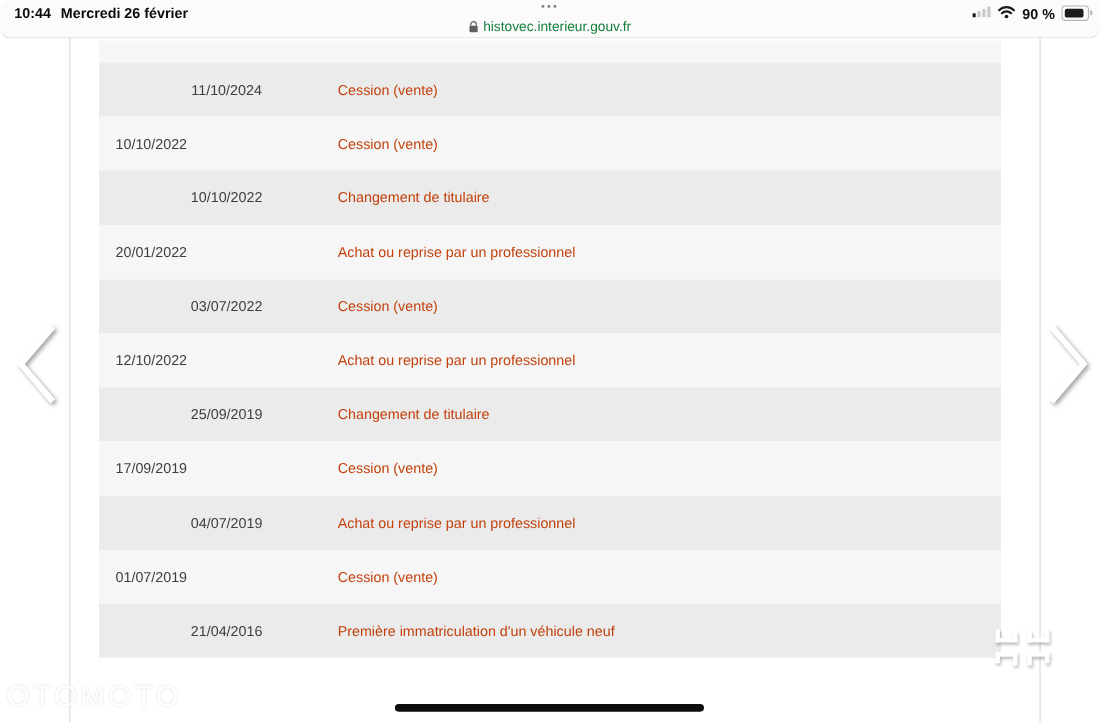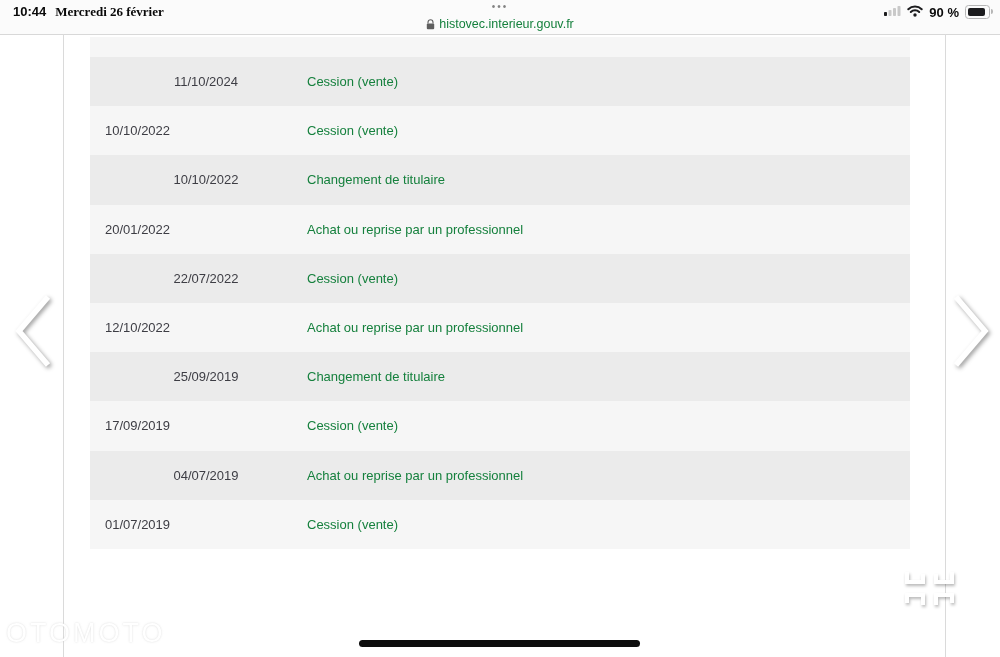--- a/index.html
+++ b/index.html
@@ -1,43 +1,43 @@
 <!DOCTYPE html>
 <html><head>
 <meta charset="utf-8">
 <style>
   html,body{margin:0;padding:0;background:#ffffff;}
   #frame{
     position:relative;width:1000px;height:657px;background:#ffffff;overflow:hidden;
     font-family:"Liberation Sans",sans-serif;-webkit-font-smoothing:antialiased;
   }
   
-  .statusbar{position:absolute;left:0;top:0;width:1000px;height:34px;background:#fbfbfb;border-bottom:1px solid #d8d8d8;}
+  .statusbar{position:absolute;left:0;top:0;width:1000px;height:34px;background:#fbfbfb;border-bottom:1px solid #d8d8d8;border-radius:10px;}
   .sb-left{position:absolute;left:13px;top:4px;font-size:13px;color:#0a0a0a;display:flex;gap:9px;}
   .sb-time{font-weight:700;}
-  .sb-date{font-weight:600;font-family:Liberation Serif, serif;}
+  .sb-date{font-weight:600;}
   .sb-dots{position:absolute;left:0;top:1px;width:100%;text-align:center;font-size:10px;letter-spacing:2px;color:#828282;}
   .sb-url{position:absolute;left:0;top:17px;width:100%;text-align:center;font-size:12.5px;color:#15803d;display:flex;justify-content:center;align-items:center;gap:4px;}
   .sb-right{position:absolute;right:10px;top:5px;display:flex;gap:6px;}
   .sb-batt-text{font-size:13px;font-weight:600;color:#0a0a0a;}
   .battery-shell{position:relative;width:23px;height:11.5px;border:1px solid #b6b6b6;border-radius:3.5px;}
   .battery-fill{position:absolute;left:1.5px;top:1.5px;height:8.5px;width:17px;background:#1c1c1e;border-radius:2px;}
   .battery-nub{position:absolute;right:-4px;top:8.5px;width:2px;height:4.5px;background:#b6b6b6;border-radius:0 2px 2px 0;}
   
   .page-border{position:absolute;top:34px;bottom:0;width:1px;background:#dadada;}
   .pb-left{left:63px;}
   .pb-right{left:945px;}
   
   .row-partial{position:absolute;left:90px;top:37px;width:820px;height:20px;background:#f6f6f6;}
   .table{position:absolute;left:90px;top:57px;width:820px;}
   .trow{display:flex;align-items:center;height:49.2px;padding-left:15px;box-sizing:border-box;}
   .trow.alt{background:#ebebeb;text-align:center;}
   .trow.base{background:#f6f6f6;}
   .cell-date{width:202px;flex:0 0 202px;font-size:13px;color:#3d3d44;}
-  .cell-event{font-size:13px;color:#15803d;}
+  .cell-event{font-size:13px;color:#c2410c;}
   
   .chev{position:absolute;}
   .chev svg{display:block;overflow:visible;}
   .chev polyline{fill:none;stroke:#ffffff;stroke-width:5.5;filter:drop-shadow(2px 2px 2px rgba(0,0,0,0.38));}
   
   .focusmarks{position:absolute;left:903px;top:566px;}
   .focusmarks rect{fill:#ffffff;}
   
   .watermark{
     position:absolute;left:6px;top:618px;font-size:27px;font-weight:400;letter-spacing:3px;
@@ -100,21 +100,21 @@
     </div>
     <div class="trow alt">
       <span class="cell-date">10/10/2022</span>
       <span class="cell-event">Changement de titulaire</span>
     </div>
     <div class="trow base">
       <span class="cell-date">20/01/2022</span>
       <span class="cell-event">Achat ou reprise par un professionnel</span>
     </div>
     <div class="trow alt">
-      <span class="cell-date">22/07/2022</span>
+      <span class="cell-date">03/07/2022</span>
       <span class="cell-event">Cession (vente)</span>
     </div>
     <div class="trow base">
       <span class="cell-date">12/10/2022</span>
       <span class="cell-event">Achat ou reprise par un professionnel</span>
     </div>
     <div class="trow alt">
       <span class="cell-date">25/09/2019</span>
       <span class="cell-event">Changement de titulaire</span>
     </div>
@@ -122,20 +122,24 @@
       <span class="cell-date">17/09/2019</span>
       <span class="cell-event">Cession (vente)</span>
     </div>
     <div class="trow alt">
       <span class="cell-date">04/07/2019</span>
       <span class="cell-event">Achat ou reprise par un professionnel</span>
     </div>
     <div class="trow base">
       <span class="cell-date">01/07/2019</span>
       <span class="cell-event">Cession (vente)</span>
+    </div>
+    <div class="trow alt">
+      <span class="cell-date">21/04/2016</span>
+      <span class="cell-event">Première immatriculation d'un véhicule neuf</span>
     </div>
   </div>
 
   <div class="chev" style="left:12px;top:291px;">
     <svg width="44" height="80" viewBox="0 0 44 80">
         <polyline points="36,6 7,40 36,74"></polyline>
       </svg>
   </div>
   <div class="chev" style="left:948px;top:291px;">
     <svg width="44" height="80" viewBox="0 0 44 80">

